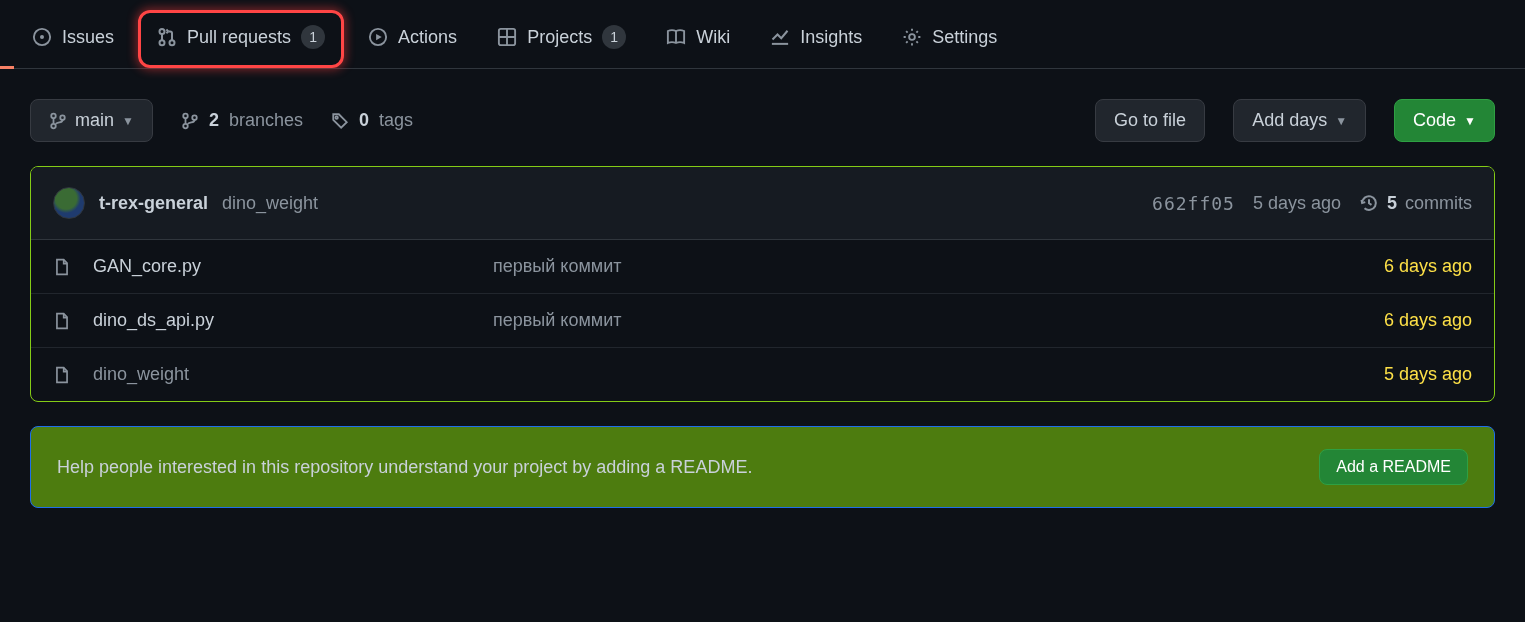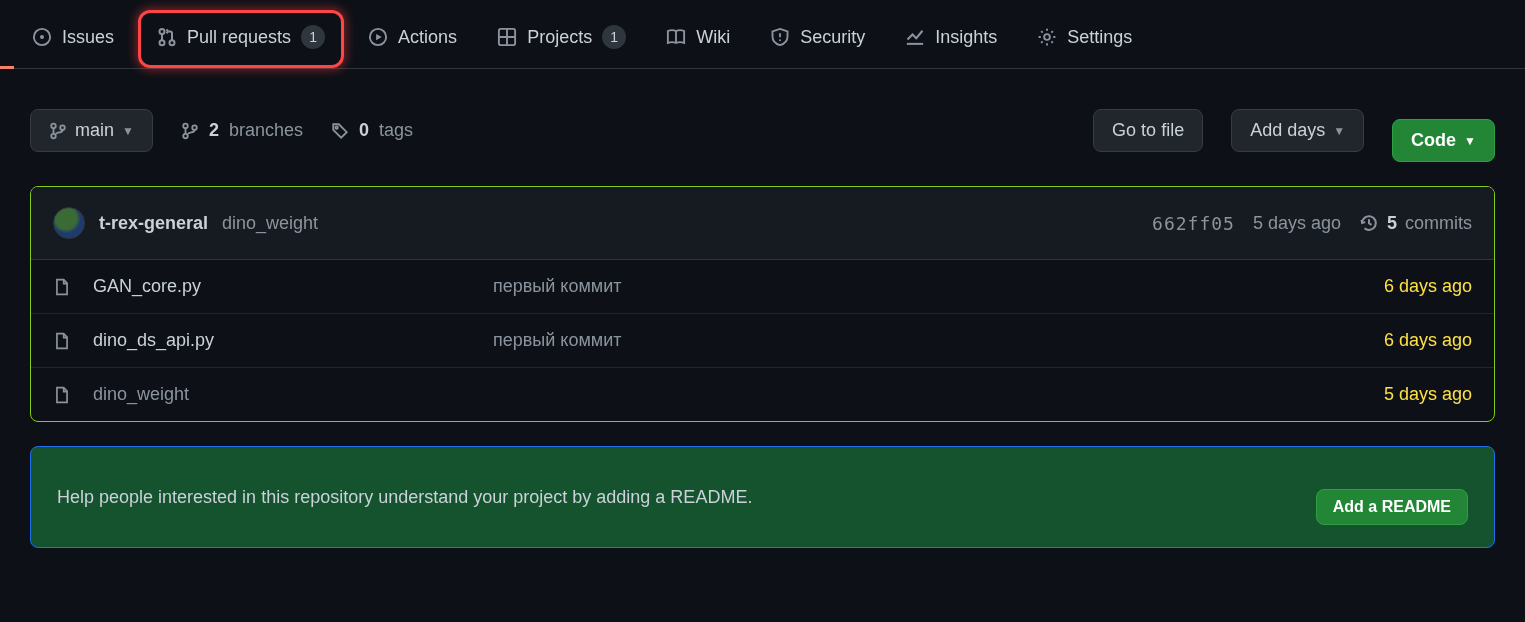--- a/index.html
+++ b/index.html
@@ -66,21 +66,21 @@
     color: #c9d1d9;
     padding: 10px 18px;
     border-radius: 8px;
     font-size: 18px;
     display: inline-flex;
     align-items: center;
     gap: 8px;
     cursor: pointer;
     white-space: nowrap;
   }
-  .btn.green { background:#238636; border-color:#2ea043; color:#fff; font-weight:700;margin-top:20px; }
+  .btn.green { background:#238636; border-color:#2ea043; color:#fff; font-weight:400; }
   .btn.green.small { padding:8px 16px; font-size:16px; }
   .btn .caret { font-size:12px; color:#8b949e; }
   .btn.green .caret { color:#fff; }
   .actions-bar .spacer { flex:1; }
   .link-stat {
     display:flex; align-items:center; gap:10px;
     color:#8b949e; font-size:18px; cursor:pointer;
   }
   .link-stat b { color:#c9d1d9; font-weight:600; }
   .link-stat .icon { color:#8b949e; display:flex;}
@@ -121,21 +121,21 @@
   .file-row:last-child { border-bottom:none; }
   .file-row .icon { color:#8b949e; width:20px; display:flex; }
   .file-row .fname { width:380px; color:#c9d1d9; cursor:pointer;}
   .file-row .fmsg { flex:1; color:#8b949e; cursor:pointer;}
   .file-row .fdate { color:#fde047; }
 
   
   .readme-banner {
     margin: 24px 30px 0 30px;
     border:1px solid #1f6feb;
-    background:#14532d;
+    background:#4d7c0f;
     border-radius:8px;
     padding: 22px 26px;
     display:flex; align-items:center;
     font-size:18px;
     color:#c9d1d9;
   }
   .readme-banner .spacer { flex:1; }
 
   svg { display:block; }
 </style>
@@ -194,30 +194,20 @@
   <div class="nav-item">
     <span class="icon">
       <svg width="20" height="20" viewBox="0 0 16 16" fill="none" stroke="currentColor" stroke-width="1.5">
           <path d="M1.5 3.2A8 8 0 0 1 8 3.2a8 8 0 0 1 6.5 0v9.6A8 8 0 0 0 8 12.8a8 8 0 0 0-6.5 0z"></path>
           <path d="M8 3.2v9.6"></path>
         </svg>
     </span>
     <span>Wiki</span>
   </div>
 
-  <div class="nav-item">
-    <span class="icon">
-      <svg width="20" height="20" viewBox="0 0 16 16" fill="none" stroke="currentColor" stroke-width="1.5">
-          <path d="M8 1.5 14 3.5v4c0 4-2.7 6-6 7-3.3-1-6-3-6-7v-4z"></path>
-          <path d="M8 5v3.2"></path>
-          <circle cx="8" cy="10.5" r="0.8" fill="currentColor" stroke="none"></circle>
-        </svg>
-    </span>
-    <span>Security</span>
-  </div>
 
   <div class="nav-item">
     <span class="icon">
       <svg width="20" height="20" viewBox="0 0 16 16" fill="none" stroke="currentColor" stroke-width="1.6">
           <path d="M1.5 13.5h13"></path>
           <path d="m2 10 4-4 3 3 5-6"></path>
         </svg>
     </span>
     <span>Insights</span>
   </div>

